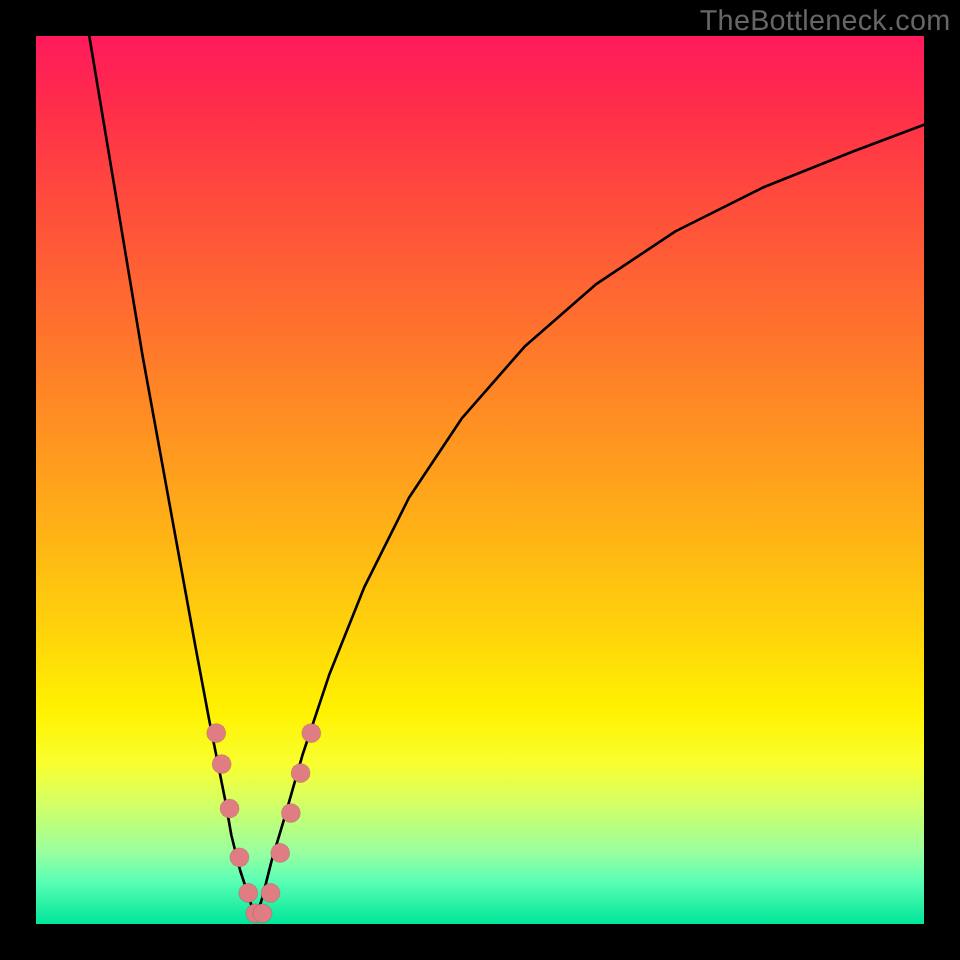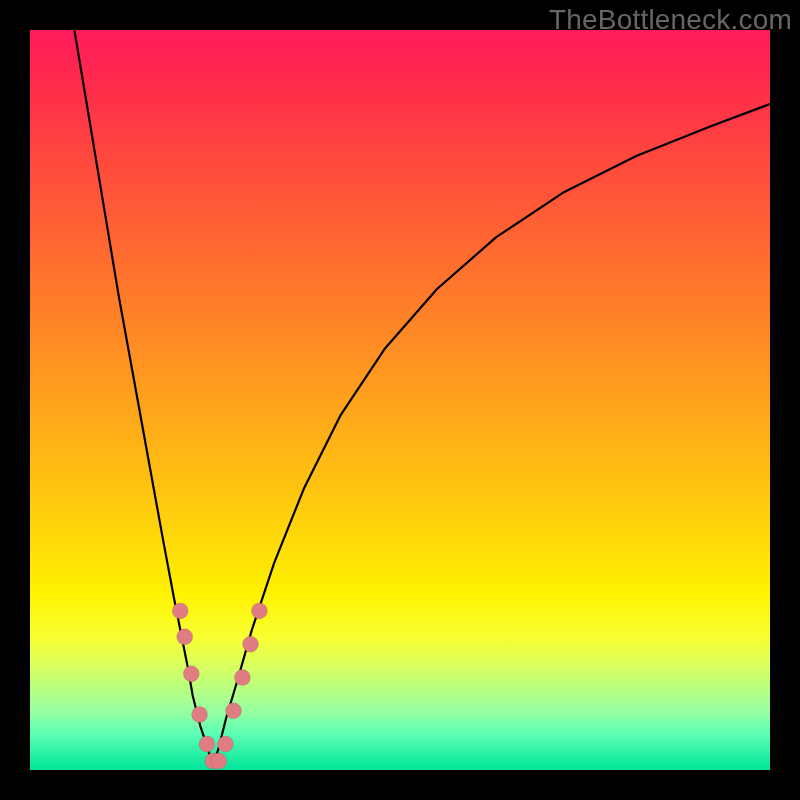--- a/index.html
+++ b/index.html
@@ -39,21 +39,21 @@
       #98ffa0 92%,
       #5effb4 95%,
       #00e69a 100%
     );
   }
   .watermark {
     position: absolute;
     top: 4px;
     right: 8px;
     color: #666;
-    font-size: 28px;
+    font-size: 24px;
     font-weight: 400;
     letter-spacing: 0.2px;
     user-select: none;
   }
   svg.curve {
     position: absolute;
     left: 0;
     top: 0;
     width: 740px;
     height: 740px;

